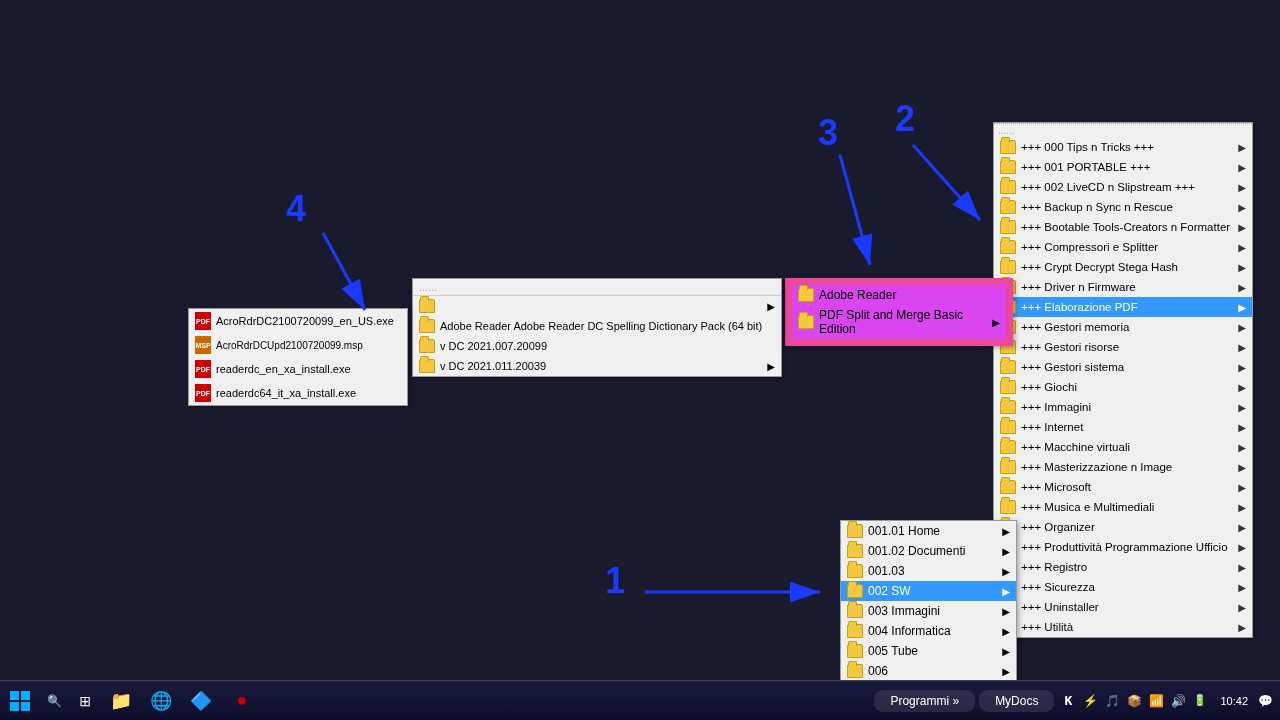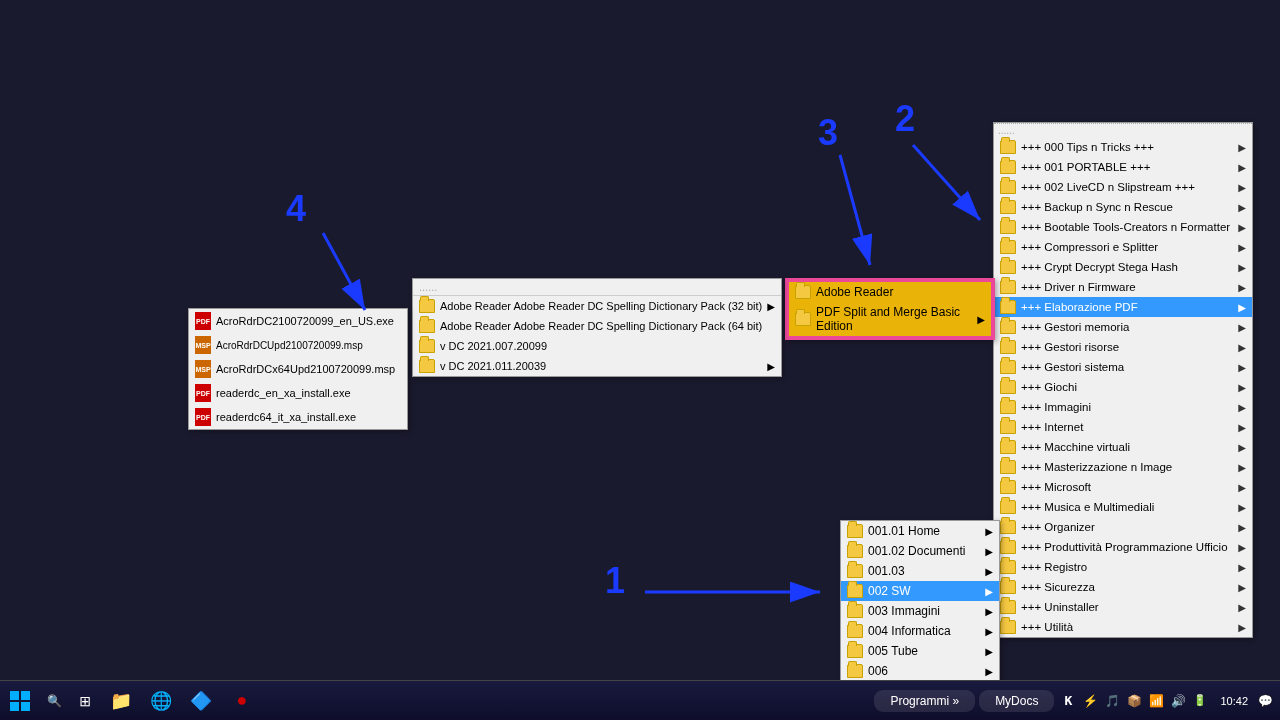--- a/index.html
+++ b/index.html
@@ -90,21 +90,21 @@
 
     .menu-right .menu-item.active .arrow {
       color: white;
     }
 
     
     .menu-sw {
       position: absolute;
       top: 520px;
       left: 840px;
-      width: 160px;
+      width: 177px;
       background: #f0f0f0;
       border: 1px solid #999;
       box-shadow: 2px 2px 5px rgba(0,0,0,0.3);
       z-index: 11;
     }
 
     .menu-sw .menu-item {
       display: flex;
       align-items: center;
       padding: 3px 6px;
@@ -145,23 +145,23 @@
     .menu-sw .menu-item .arrow {
       margin-left: auto;
       font-size: 10px;
     }
 
     
     .menu-adobe {
       position: absolute;
       top: 278px;
       left: 785px;
-      width: 210px;
-      background: #eab308;
-      border: 4px solid #ec4899;
+      width: 228px;
+      background: #d946ef;
+      border: 7px solid #ec4899;
       box-shadow: 2px 2px 5px rgba(0,0,0,0.3);
       z-index: 12;
     }
 
     .menu-adobe .menu-item {
       display: flex;
       align-items: center;
       padding: 3px 6px;
       cursor: pointer;
       font-size: 12px;
@@ -631,21 +631,20 @@
         <div class="folder-icon"></div>
         <span>PDF Split and Merge Basic Edition</span>
         <span class="arrow">▶</span>
       </div>
     </div>
 
   <div class="menu-spelling">
     <div class="menu-top">......</div>
   <div class="menu-item">
         <div class="folder-icon"></div>
-        <span style="font-size: 11px;">Adobe Reader Adobe Reader DC Spelling Dictionary Pack (32 bit)</span>
         <span class="arrow">▶</span>
       </div>
       <div class="menu-item">
         <div class="folder-icon"></div>
         <span style="font-size: 11px;">Adobe Reader Adobe Reader DC Spelling Dictionary Pack (64 bit)</span>
       </div>
       <div class="menu-item">
         <div class="folder-icon"></div>
         <span style="font-size: 11px;">v DC 2021.007.20099</span>
       </div>
@@ -657,24 +656,20 @@
     </div>
 
   <div class="menu-files">
   <div class="menu-item">
         <div class="pdf-icon">PDF</div>
         <span style="font-size: 11px;">AcroRdrDC2100720099_en_US.exe</span>
       </div>
       <div class="menu-item">
         <div class="msp-icon">MSP</div>
         <span style="font-size: 10px;">AcroRdrDCUpd2100720099.msp</span>
-      </div>
-      <div class="menu-item">
-        <div class="msp-icon">MSP</div>
-        <span style="font-size: 11px;">AcroRdrDCx64Upd2100720099.msp</span>
       </div>
       <div class="menu-item">
         <div class="pdf-icon">PDF</div>
         <span style="font-size: 11px;">readerdc_en_xa_install.exe</span>
       </div>
       <div class="menu-item">
         <div class="pdf-icon">PDF</div>
         <span style="font-size: 11px;">readerdc64_it_xa_install.exe</span>
       </div>
     </div>

